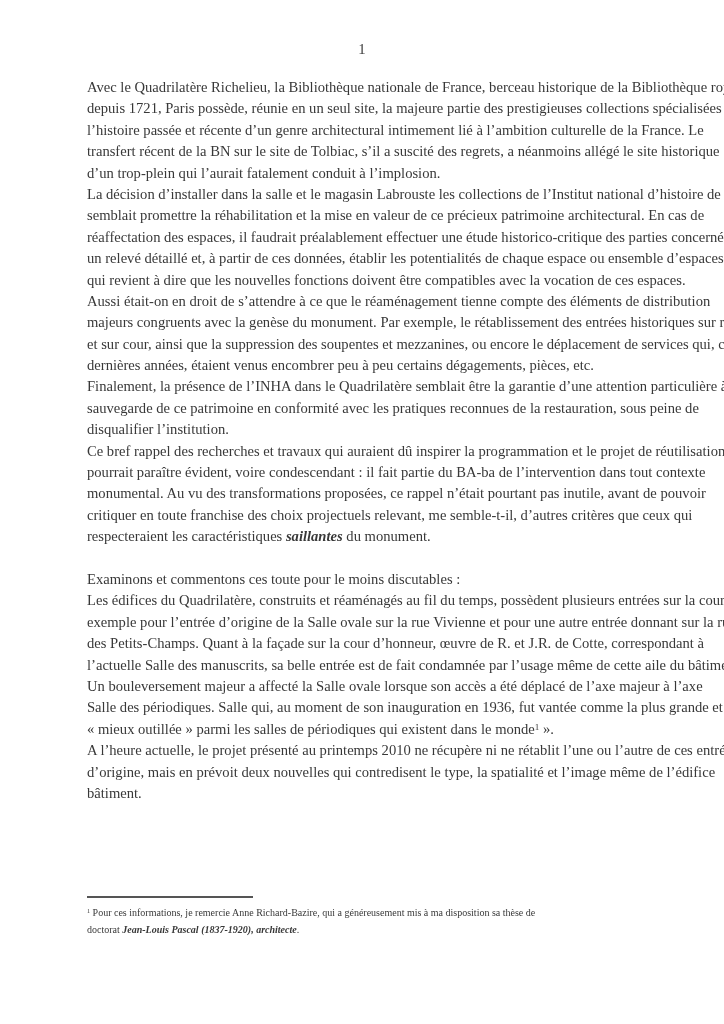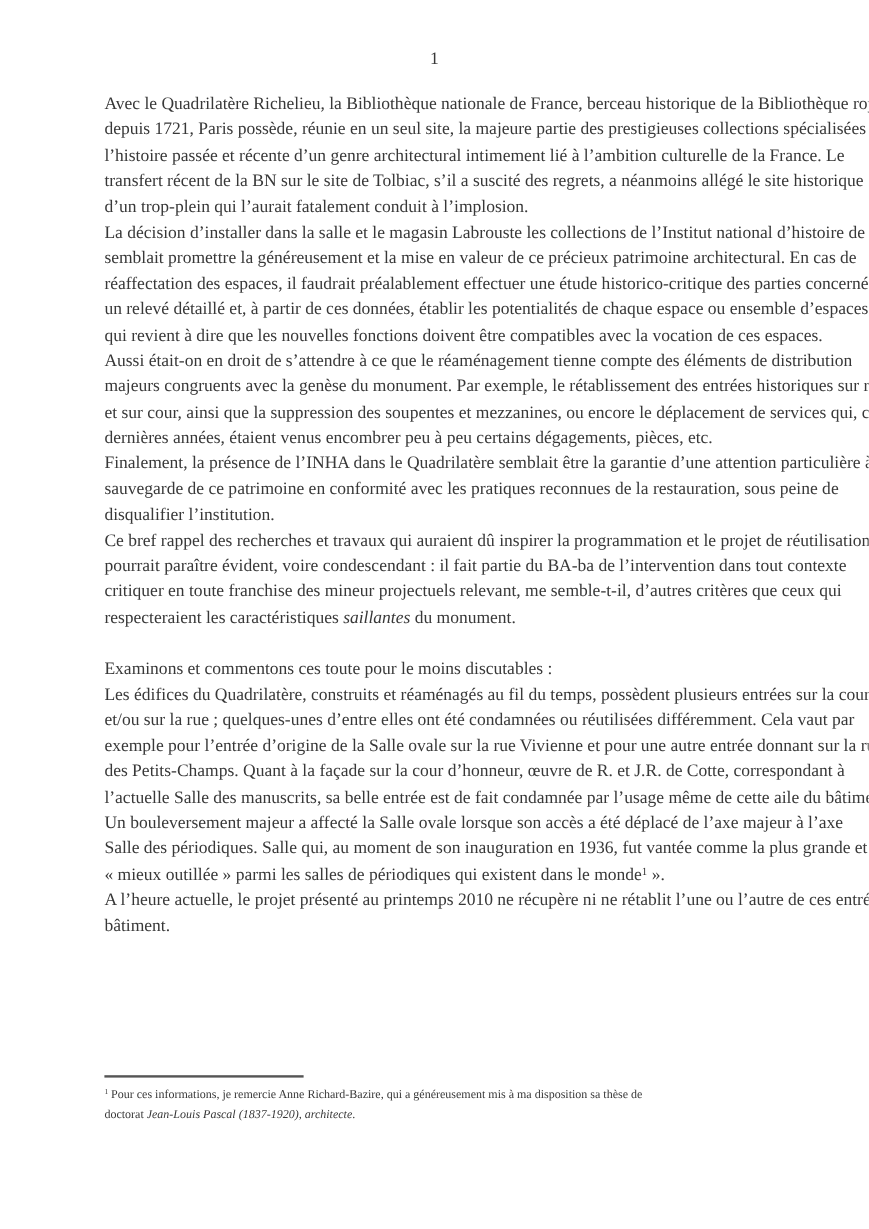--- a/index.html
+++ b/index.html
@@ -36,20 +36,21 @@
   .paragraph {
     margin: 0;
     padding: 0;
   }
   .line {
     white-space: nowrap;
     height: 21.4px;
   }
   .i {
     font-style: italic;
+    font-weight: bold;
   }
   .sup {
     font-size: 0.62em;
     position: relative;
     top: -0.45em;
   }
   .footnote {
     position: absolute;
     left: 87px;
     top: 896px;
@@ -77,62 +78,63 @@
   <div class="body-text" id="body-text">
       <div class="paragraph">
         <div class="line">Avec le Quadrilatère Richelieu, la Bibliothèque nationale de France, berceau historique de la Bibliothèque royale</div>
         <div class="line">depuis 1721, Paris possède, réunie en un seul site, la majeure partie des prestigieuses collections spécialisées de</div>
         <div class="line">l’histoire passée et récente d’un genre architectural intimement lié à l’ambition culturelle de la France. Le</div>
         <div class="line">transfert récent de la BN sur le site de Tolbiac, s’il a suscité des regrets, a néanmoins allégé le site historique</div>
         <div class="line">d’un trop-plein qui l’aurait fatalement conduit à l’implosion.</div>
       </div>
       <div class="paragraph">
         <div class="line">La décision d’installer dans la salle et le magasin Labrouste les collections de l’Institut national d’histoire de l’art</div>
-        <div class="line">semblait promettre la généreusement et la mise en valeur de ce précieux patrimoine architectural. En cas de</div>
+        <div class="line">semblait promettre la réhabilitation et la mise en valeur de ce précieux patrimoine architectural. En cas de</div>
         <div class="line">réaffectation des espaces, il faudrait préalablement effectuer une étude historico-critique des parties concernées,</div>
         <div class="line">un relevé détaillé et, à partir de ces données, établir les potentialités de chaque espace ou ensemble d’espaces. Ce</div>
         <div class="line">qui revient à dire que les nouvelles fonctions doivent être compatibles avec la vocation de ces espaces.</div>
       </div>
       <div class="paragraph">
         <div class="line">Aussi était-on en droit de s’attendre à ce que le réaménagement tienne compte des éléments de distribution</div>
         <div class="line">majeurs congruents avec la genèse du monument. Par exemple, le rétablissement des entrées historiques sur rue</div>
         <div class="line">et sur cour, ainsi que la suppression des soupentes et mezzanines, ou encore le déplacement de services qui, ces</div>
         <div class="line">dernières années, étaient venus encombrer peu à peu certains dégagements, pièces, etc.</div>
       </div>
       <div class="paragraph">
         <div class="line">Finalement, la présence de l’INHA dans le Quadrilatère semblait être la garantie d’une attention particulière à la</div>
         <div class="line">sauvegarde de ce patrimoine en conformité avec les pratiques reconnues de la restauration, sous peine de</div>
         <div class="line">disqualifier l’institution.</div>
       </div>
       <div class="paragraph">
         <div class="line">Ce bref rappel des recherches et travaux qui auraient dû inspirer la programmation et le projet de réutilisation</div>
         <div class="line">pourrait paraître évident, voire condescendant : il fait partie du BA-ba de l’intervention dans tout contexte</div>
-        <div class="line">critiquer en toute franchise des mineur projectuels relevant, me semble-t-il, d’autres critères que ceux qui</div>
+        <div class="line">monumental. Au vu des transformations proposées, ce rappel n’était pourtant pas inutile, avant de pouvoir</div>
+        <div class="line">critiquer en toute franchise des choix projectuels relevant, me semble-t-il, d’autres critères que ceux qui</div>
         <div class="line">respecteraient les caractéristiques <span class="i">saillantes</span> du monument.</div>
       </div>
       <div class="paragraph">
         <div class="line">&nbsp;</div>
       </div>
       <div class="paragraph">
         <div class="line">Examinons et commentons ces toute pour le moins discutables :</div>
       </div>
       <div class="paragraph">
         <div class="line">Les édifices du Quadrilatère, construits et réaménagés au fil du temps, possèdent plusieurs entrées sur la cour</div>
-        <div class="line">et/ou sur la rue ; quelques-unes d’entre elles ont été condamnées ou réutilisées différemment. Cela vaut par</div>
         <div class="line">exemple pour l’entrée d’origine de la Salle ovale sur la rue Vivienne et pour une autre entrée donnant sur la rue</div>
         <div class="line">des Petits-Champs. Quant à la façade sur la cour d’honneur, œuvre de R. et J.R. de Cotte, correspondant à</div>
         <div class="line">l’actuelle Salle des manuscrits, sa belle entrée est de fait condamnée par l’usage même de cette aile du bâtiment.</div>
       </div>
       <div class="paragraph">
         <div class="line">Un bouleversement majeur a affecté la Salle ovale lorsque son accès a été déplacé de l’axe majeur à l’axe</div>
         <div class="line">Salle des périodiques. Salle qui, au moment de son inauguration en 1936, fut vantée comme la plus grande et la</div>
         <div class="line">« mieux outillée » parmi les salles de périodiques qui existent dans le monde<span class="sup">1</span> ».</div>
       </div>
       <div class="paragraph">
         <div class="line">A l’heure actuelle, le projet présenté au printemps 2010 ne récupère ni ne rétablit l’une ou l’autre de ces entrées</div>
+        <div class="line">d’origine, mais en prévoit deux nouvelles qui contredisent le type, la spatialité et l’image même de l’édifice</div>
         <div class="line">bâtiment.</div>
       </div>
     </div>
 
   <div class="footnote">
     <div class="footnote-rule"></div>
     <div id="footnote-lines">
         <div class="fn-line"><span class="sup">1</span> Pour ces informations, je remercie Anne Richard-Bazire, qui a généreusement mis à ma disposition sa thèse de</div>
         <div class="fn-line">doctorat <span class="i">Jean-Louis Pascal (1837-1920), architecte</span>.</div>
       </div>

